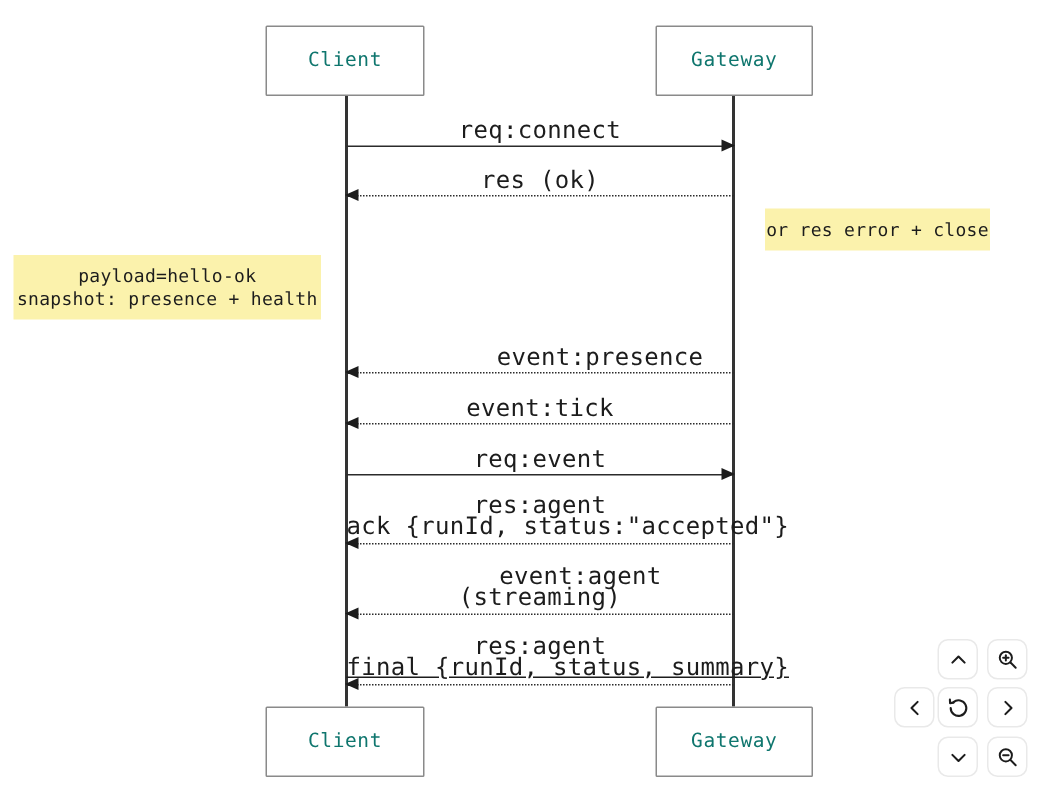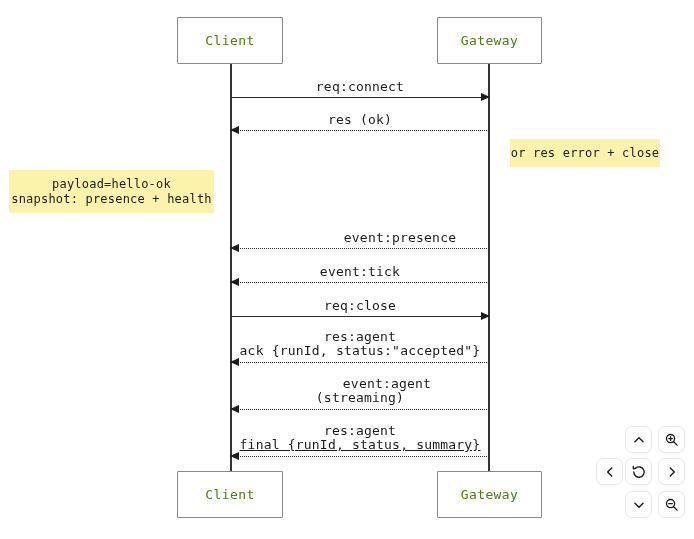--- a/index.html
+++ b/index.html
@@ -30,21 +30,21 @@
   .participant-box {
     position: absolute;
     border: 1px solid #8a8a8a;
     background: #ffffff;
     border-radius: 1px;
     display: flex;
     align-items: center;
     justify-content: center;
     font-size: 13px;
     letter-spacing: 0.4px;
-    color: #4d7c0f;
+    color: #0f766e;
     white-space: nowrap;
   }
 
   
   .lifeline {
     position: absolute;
     width: 2px;
     background: #333333;
   }
 
@@ -78,21 +78,21 @@
   }
   .arrow-head.left {
     left: -1px;
     border-right: 9px solid #1c1c1c;
   }
   .msg-label {
     position: absolute;
     left: 0;
     width: 100%;
     text-align: center;
-    font-size: 13px;
+    font-size: 16px;
     line-height: 14px;
     letter-spacing: 0.2px;
     color: #1c1c1c;
     white-space: pre;
   }
 
   
   .note {
     position: absolute;
     background: #fbf2ac;
@@ -172,21 +172,21 @@
     <div class="arrow-head left"></div>
   </div>
 
   <div class="message" style="left:231px; top:282px; width:258px;">
     <div class="msg-label" style="top:-17px;">event:tick</div>
     <div class="msg-line dotted"></div>
     <div class="arrow-head left"></div>
   </div>
 
   <div class="message" style="left:231px; top:316px; width:258px;">
-    <div class="msg-label" style="top:-17px;">req:close</div>
+    <div class="msg-label" style="top:-17px;">req:event</div>
     <div class="msg-line"></div>
     <div class="arrow-head right"></div>
   </div>
 
   <div class="message" style="left:231px; top:362px; width:258px;">
     <div class="msg-label" style="top:-32px;">res:agent</div>
     <div class="msg-label" style="top:-18px;">ack {runId, status:"accepted"}</div>
     <div class="msg-line dotted"></div>
     <div class="arrow-head left"></div>
   </div>

